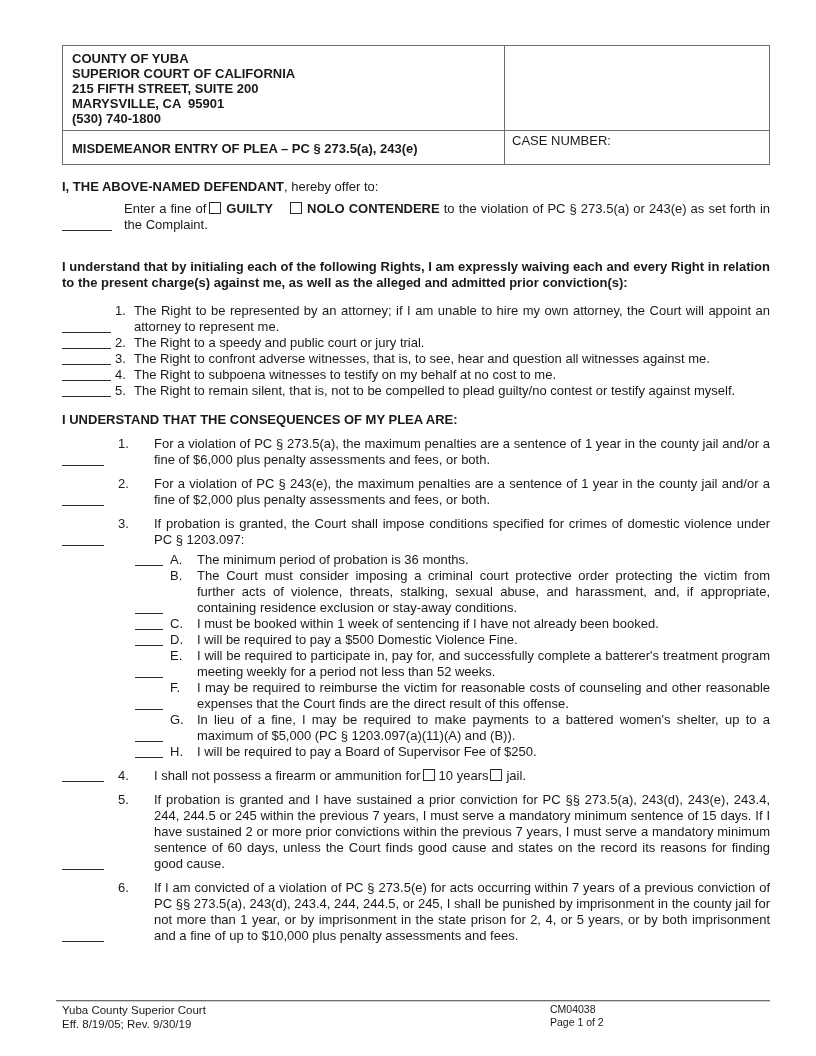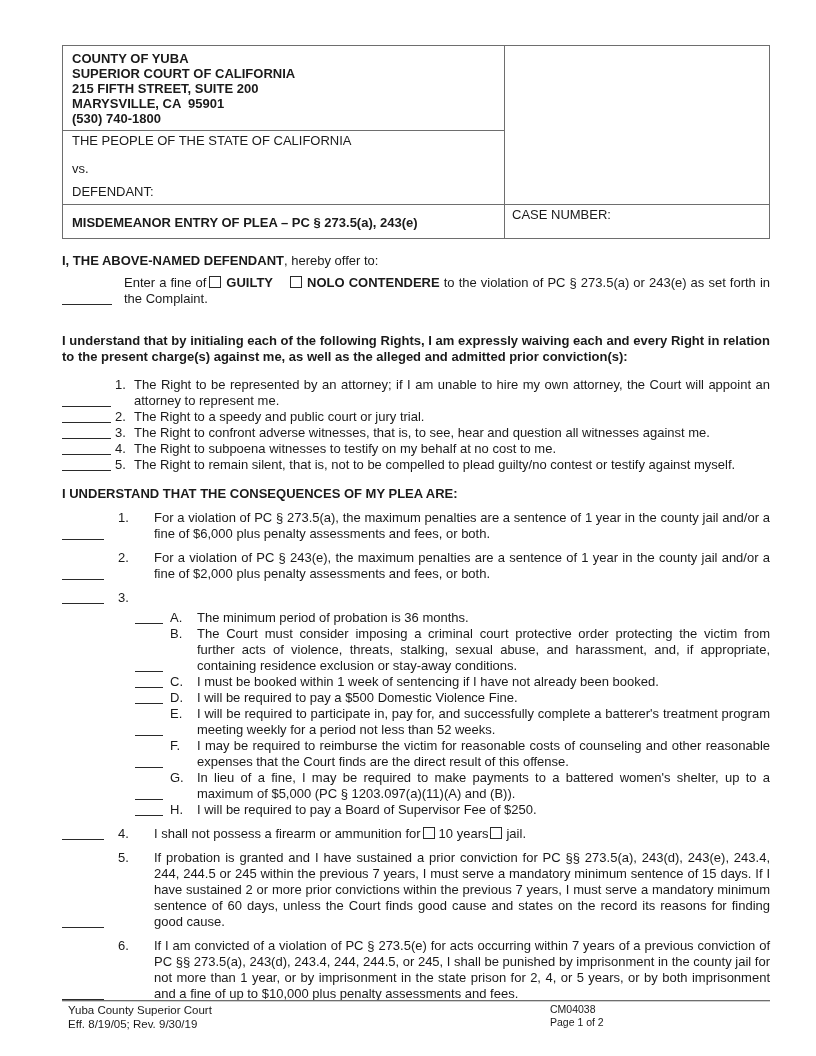--- a/index.html
+++ b/index.html
@@ -49,45 +49,40 @@
   .c-txt { flex:1; }
 
   .sub-list { margin-top:4px; margin-left:73px; }
   .s-item { display:flex; }
   .s-blank { width:28px; }
   .s-letter { width:34px; padding-left:7px; flex:none; }
   .s-txt { flex:1; }
   .cb-inline { margin:0 4px 0 2px; }
 
   
-  .footer { position:absolute; left:62px; right:46px; top:1000px; }
+  .footer { position:absolute; left:56px; right:46px; top:1000px; }
   .f-rule { border-top:1px solid #6e6e6e; border-bottom:1px solid #cfcfcf; height:2px; margin-bottom:1px; }
   .f-cols { display:flex; justify-content:space-between; align-items:flex-start; }
   .f-left { font-size:11.5px; line-height:14px; padding-left:6px; width:220px; }
   .f-center { text-align:center; font-weight:700; font-size:12.5px; line-height:14px; flex:1; }
   .f-right { font-size:10.5px; line-height:13px; width:220px; }
 </style>
 </head>
 <body>
 
 <div class="page">
 
   <div class="hdr">
     <div class="hdr-court">
       <div>COUNTY OF YUBA</div>
       <div>SUPERIOR COURT OF CALIFORNIA</div>
       <div>215 FIFTH STREET, SUITE 200</div>
       <div>MARYSVILLE, CA  95901</div>
       <div>(530) 740-1800</div>
     </div>
-    <div class="hdr-parties">
-      <div class="hdr-plaintiff">THE PEOPLE OF THE STATE OF CALIFORNIA</div>
-      <div class="hdr-vs">vs.</div>
-      <div>DEFENDANT:</div>
-    </div>
     <div class="hdr-title">MISDEMEANOR ENTRY OF PLEA – PC § 273.5(a), 243(e)</div>
     <div class="hdr-empty"></div>
     <div class="hdr-case">
       <span>CASE NUMBER:</span>
     </div>
   </div>
 
   <div class="intro-heading">
     <span class="b">I, THE ABOVE-NAMED DEFENDANT</span><span>, hereby offer to:</span>
   </div>
@@ -139,20 +134,21 @@
 
   <div class="c-item">
     <span class="blank c-blank"></span>
     <span class="c-num">2.</span>
     <div class="c-txt just">For a violation of PC § 243(e), the maximum penalties are a sentence of 1 year in the county jail and/or a fine of $2,000 plus penalty assessments and fees, or both.</div>
   </div>
 
   <div class="c-item">
     <span class="blank c-blank"></span>
     <span class="c-num">3.</span>
+    <div class="c-txt just">If probation is granted, the Court shall impose conditions specified for crimes of domestic violence under PC § 1203.097:</div>
   </div>
 
   <div class="sub-list">
     <div class="s-item">
       <span class="blank s-blank"></span>
       <span class="s-letter">A.</span>
       <div class="s-txt">The minimum period of probation is 36 months.</div>
     </div>
     <div class="s-item">
       <span class="blank s-blank"></span>

